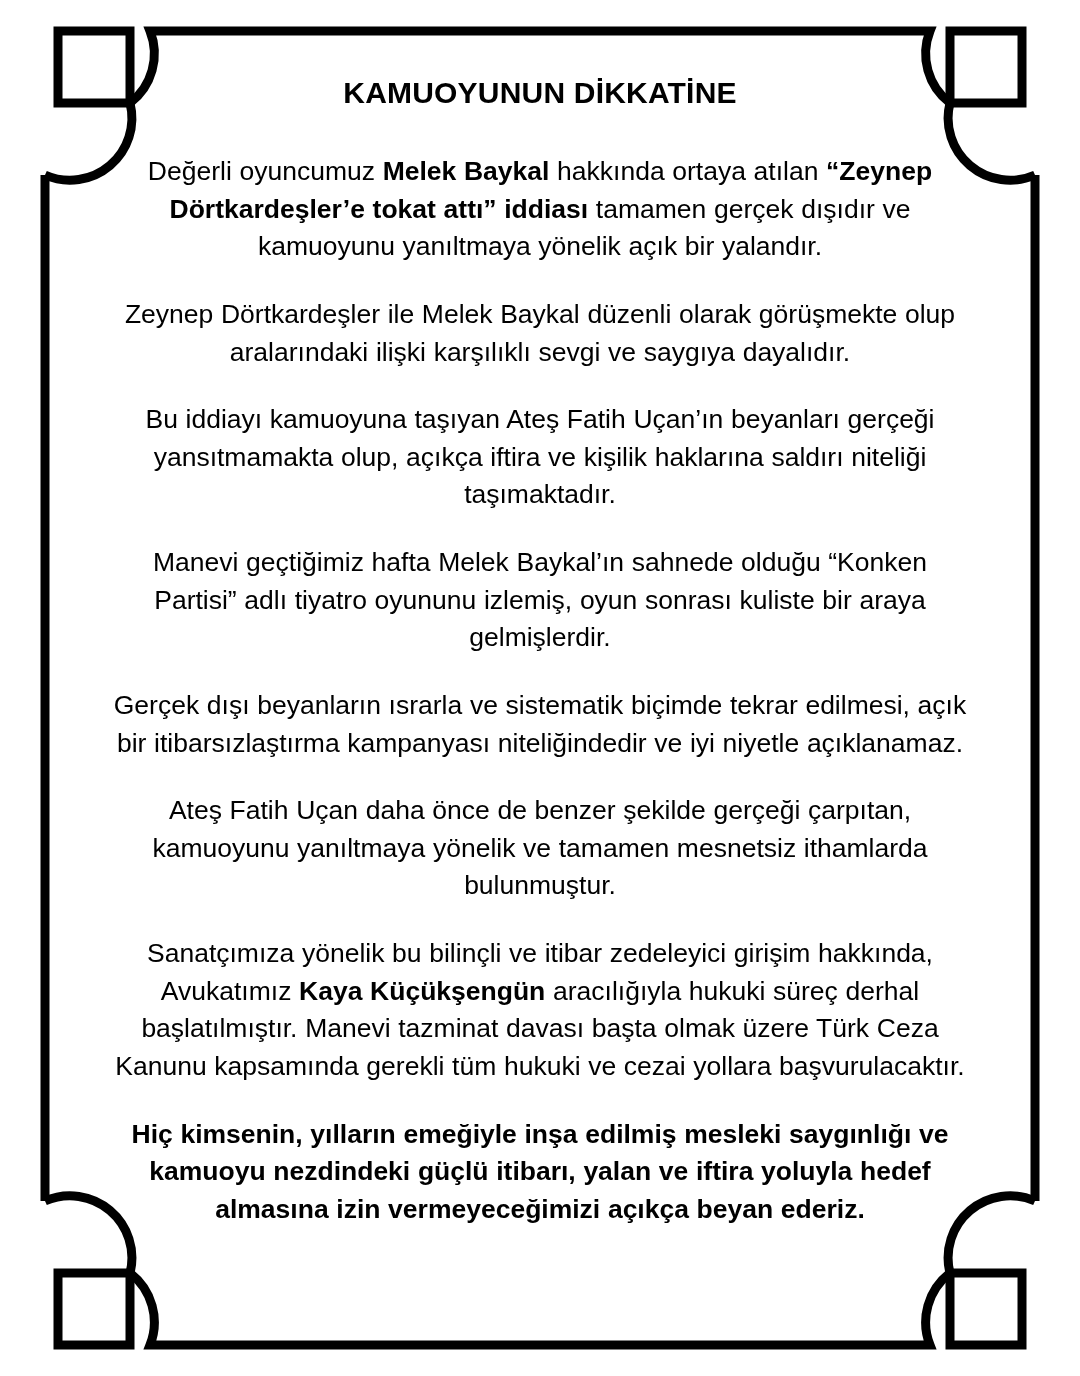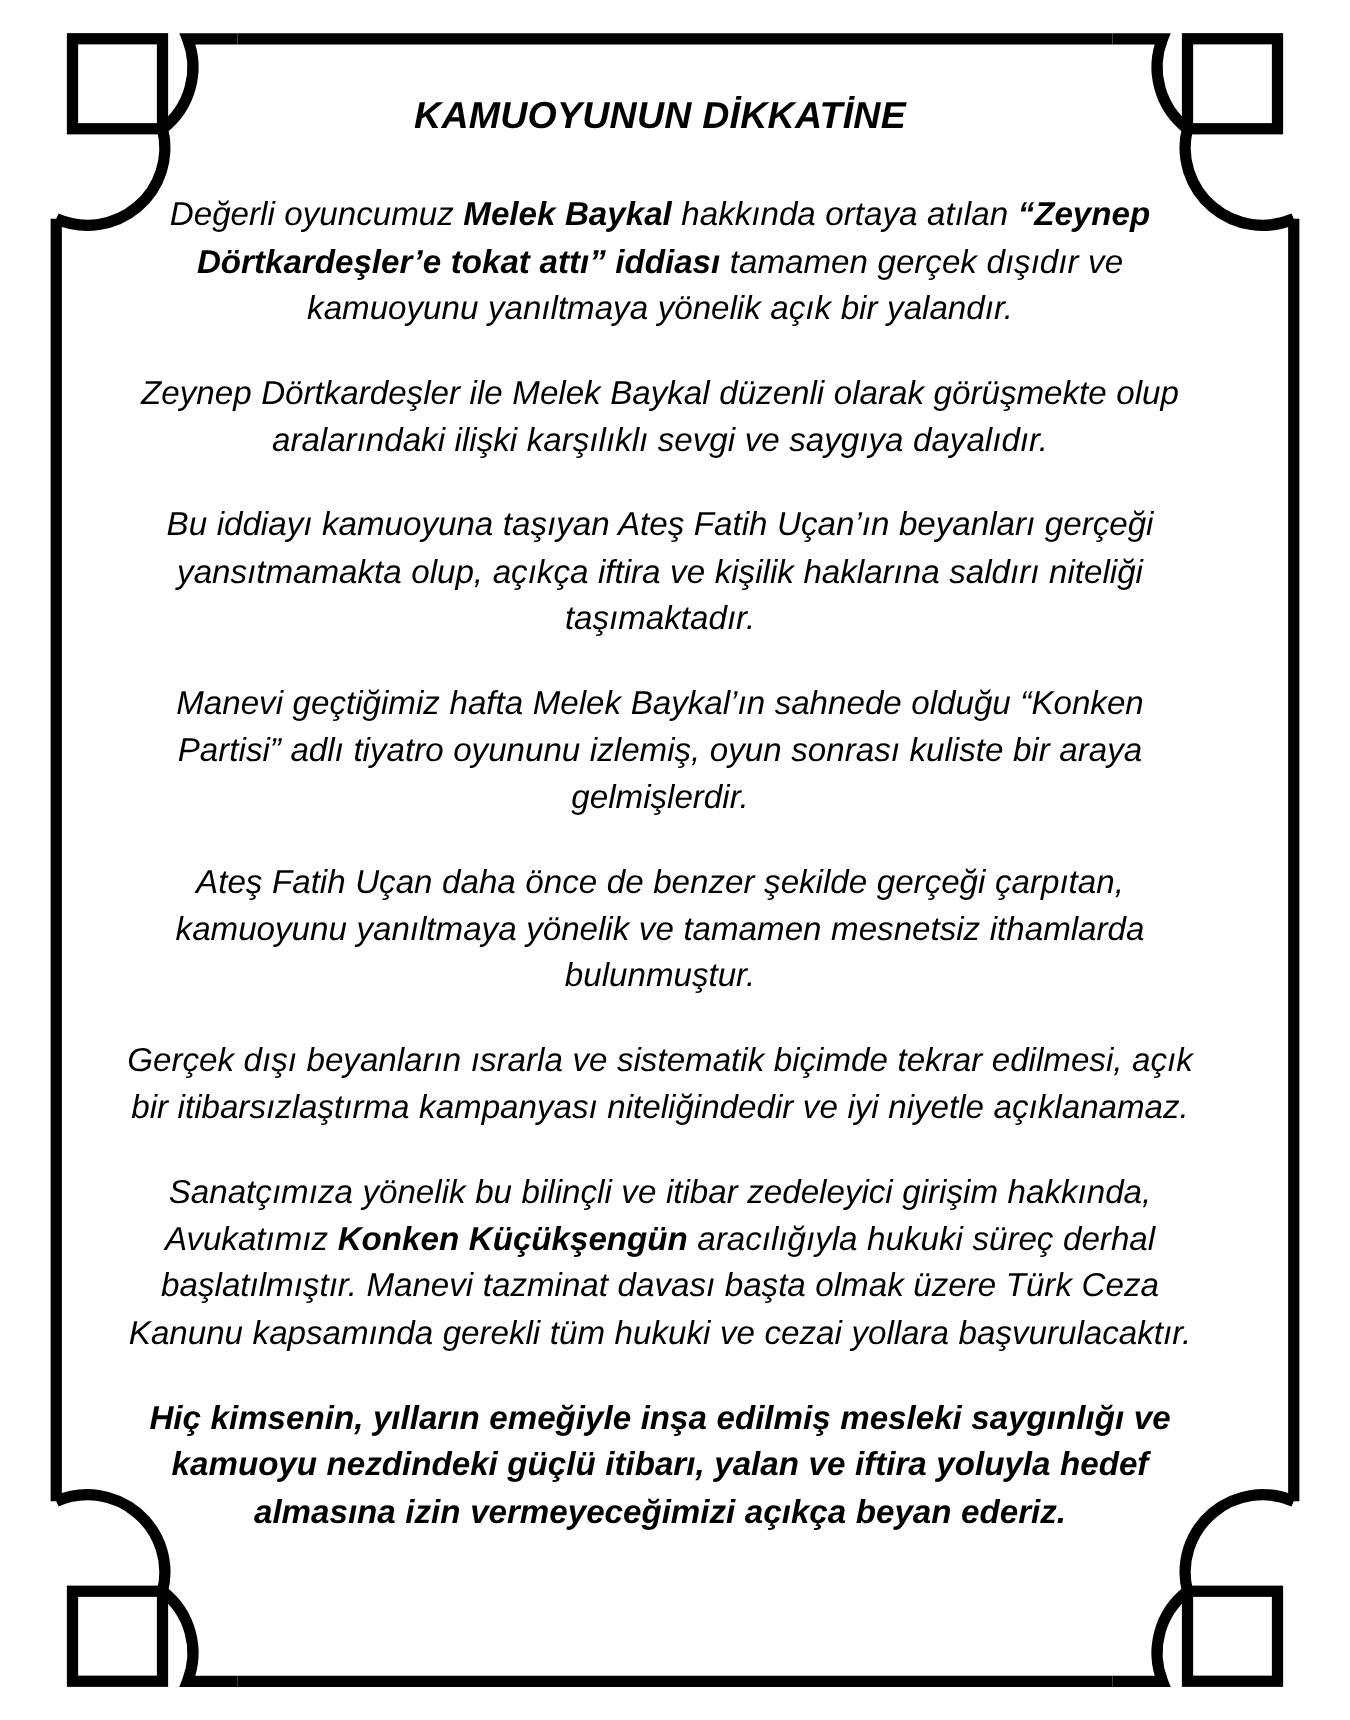--- a/index.html
+++ b/index.html
@@ -28,28 +28,27 @@
   }
   #frame-decoration svg {
     display: block;
     width: 1080px;
     height: 1376px;
   }
 
   
   #announcement-sheet {
     position: absolute;
-    left: 48px;
+    left: 60px;
     top: 30px;
     width: 960px;
     height: 1316px;
     box-sizing: border-box;
     padding: 45px 28px 0 28px;
     text-align: center;
-    font-style: italic;
   }
 
   #document-title {
     font-size: 30px;
     font-weight: bold;
     letter-spacing: 0.2px;
     margin: 0 0 42px 0;
     line-height: 1.2;
   }
 
@@ -119,21 +118,21 @@
 
 <div id="announcement-sheet">
 
   <h1 id="document-title">KAMUOYUNUN DİKKATİNE</h1>
 
   <div id="paragraph-container">
       <p class="paragraph">Değerli oyuncumuz <b>Melek Baykal</b> hakkında ortaya atılan <b>“Zeynep Dörtkardeşler’e tokat attı” iddiası</b> tamamen gerçek dışıdır ve kamuoyunu yanıltmaya yönelik açık bir yalandır.</p>
       <p class="paragraph">Zeynep Dörtkardeşler ile Melek Baykal düzenli olarak görüşmekte olup aralarındaki ilişki karşılıklı sevgi ve saygıya dayalıdır.</p>
       <p class="paragraph">Bu iddiayı kamuoyuna taşıyan Ateş Fatih Uçan’ın beyanları gerçeği yansıtmamakta olup, açıkça iftira ve kişilik haklarına saldırı niteliği taşımaktadır.</p>
       <p class="paragraph">Manevi geçtiğimiz hafta Melek Baykal’ın sahnede olduğu “Konken Partisi” adlı tiyatro oyununu izlemiş, oyun sonrası kuliste bir araya gelmişlerdir.</p>
+      <p class="paragraph">Gerçek dışı beyanların ısrarla ve sistematik biçimde tekrar edilmesi, açık bir itibarsızlaştırma kampanyası niteliğindedir ve iyi niyetle açıklanamaz.</p>
       <p class="paragraph">Ateş Fatih Uçan daha önce de benzer şekilde gerçeği çarpıtan, kamuoyunu yanıltmaya yönelik ve tamamen mesnetsiz ithamlarda bulunmuştur.</p>
-      <p class="paragraph">Gerçek dışı beyanların ısrarla ve sistematik biçimde tekrar edilmesi, açık bir itibarsızlaştırma kampanyası niteliğindedir ve iyi niyetle açıklanamaz.</p>
-      <p class="paragraph">Sanatçımıza yönelik bu bilinçli ve itibar zedeleyici girişim hakkında, Avukatımız <b>Konken Küçükşengün</b> aracılığıyla hukuki süreç derhal başlatılmıştır. Manevi tazminat davası başta olmak üzere Türk Ceza Kanunu kapsamında gerekli tüm hukuki ve cezai yollara başvurulacaktır.</p>
+      <p class="paragraph">Sanatçımıza yönelik bu bilinçli ve itibar zedeleyici girişim hakkında, Avukatımız <b>Kaya Küçükşengün</b> aracılığıyla hukuki süreç derhal başlatılmıştır. Manevi tazminat davası başta olmak üzere Türk Ceza Kanunu kapsamında gerekli tüm hukuki ve cezai yollara başvurulacaktır.</p>
       <p class="paragraph bold-block">Hiç kimsenin, yılların emeğiyle inşa edilmiş mesleki saygınlığı ve kamuoyu nezdindeki güçlü itibarı, yalan ve iftira yoluyla hedef almasına izin vermeyeceğimizi açıkça beyan ederiz.</p>
     </div>
 
   <div id="signature-block">
   </div>
 </div>
 
 </body></html>

